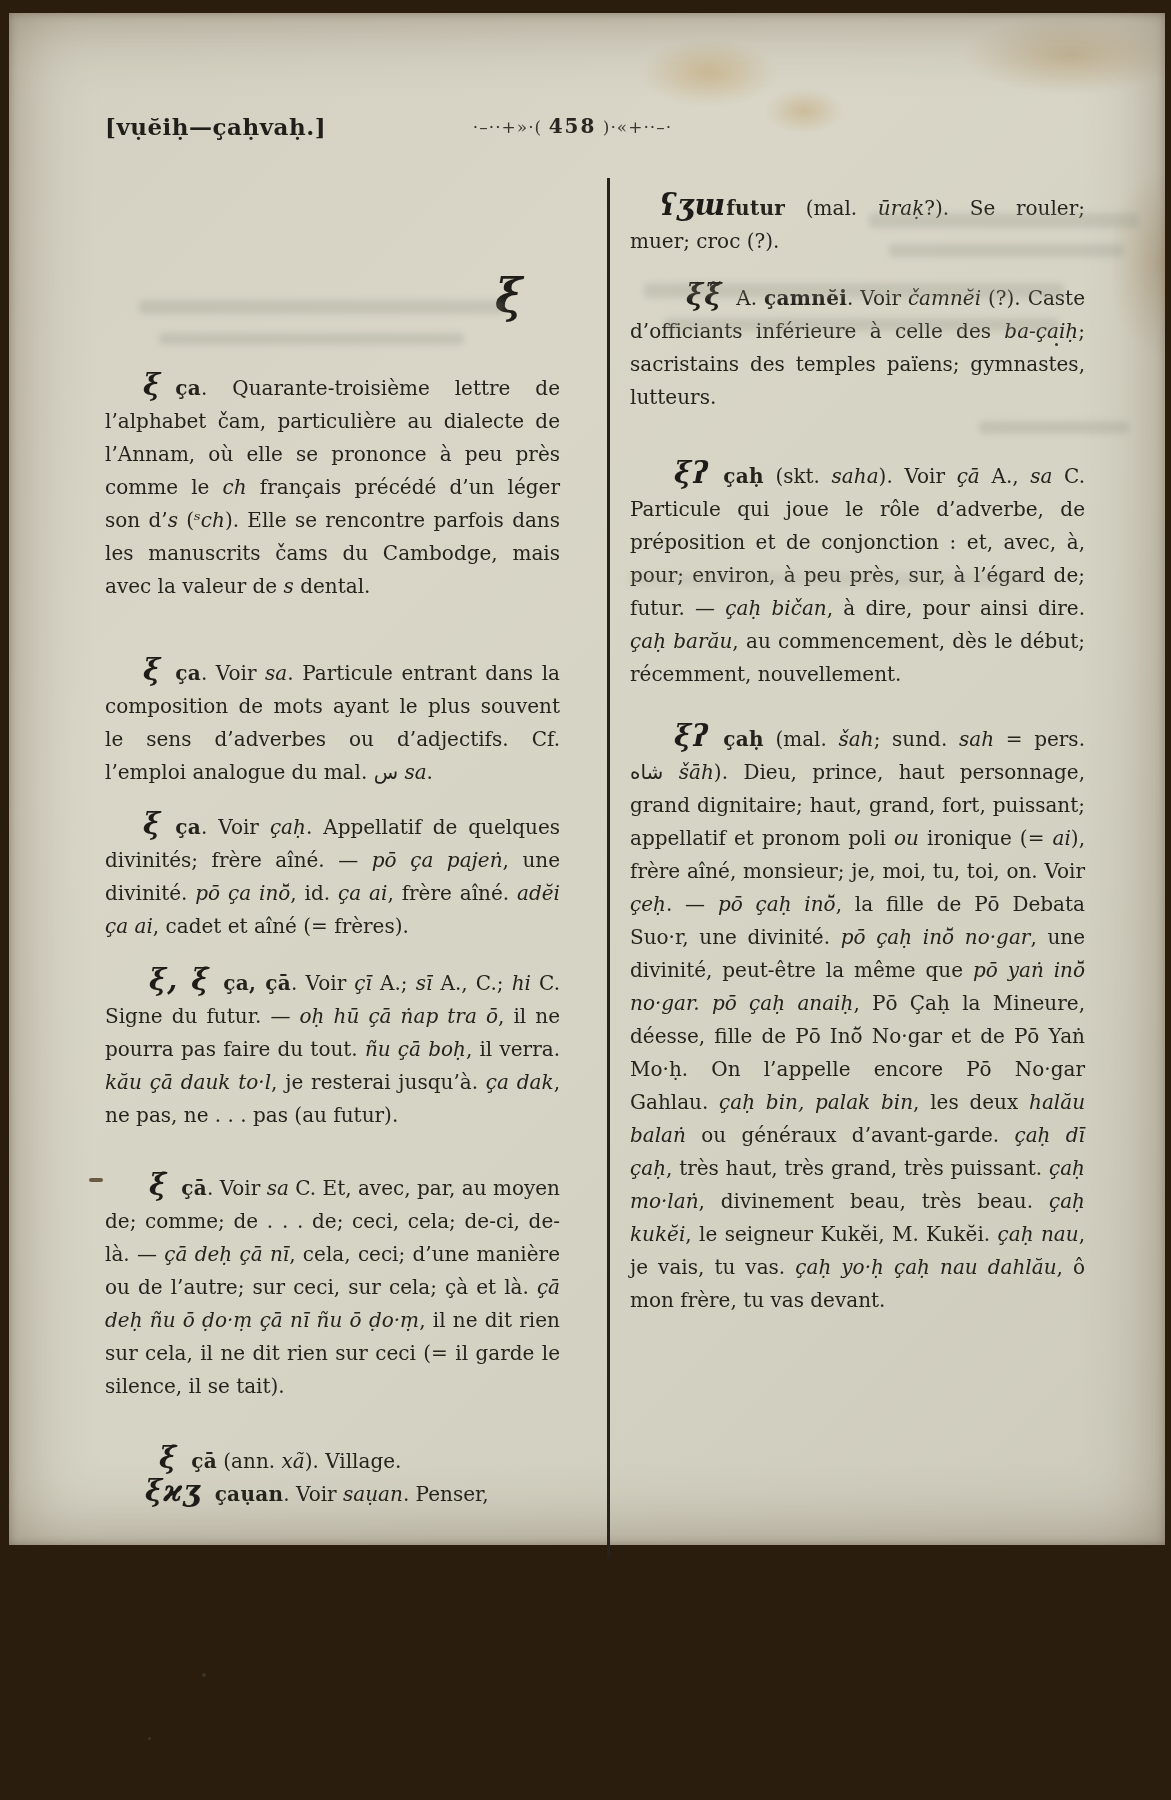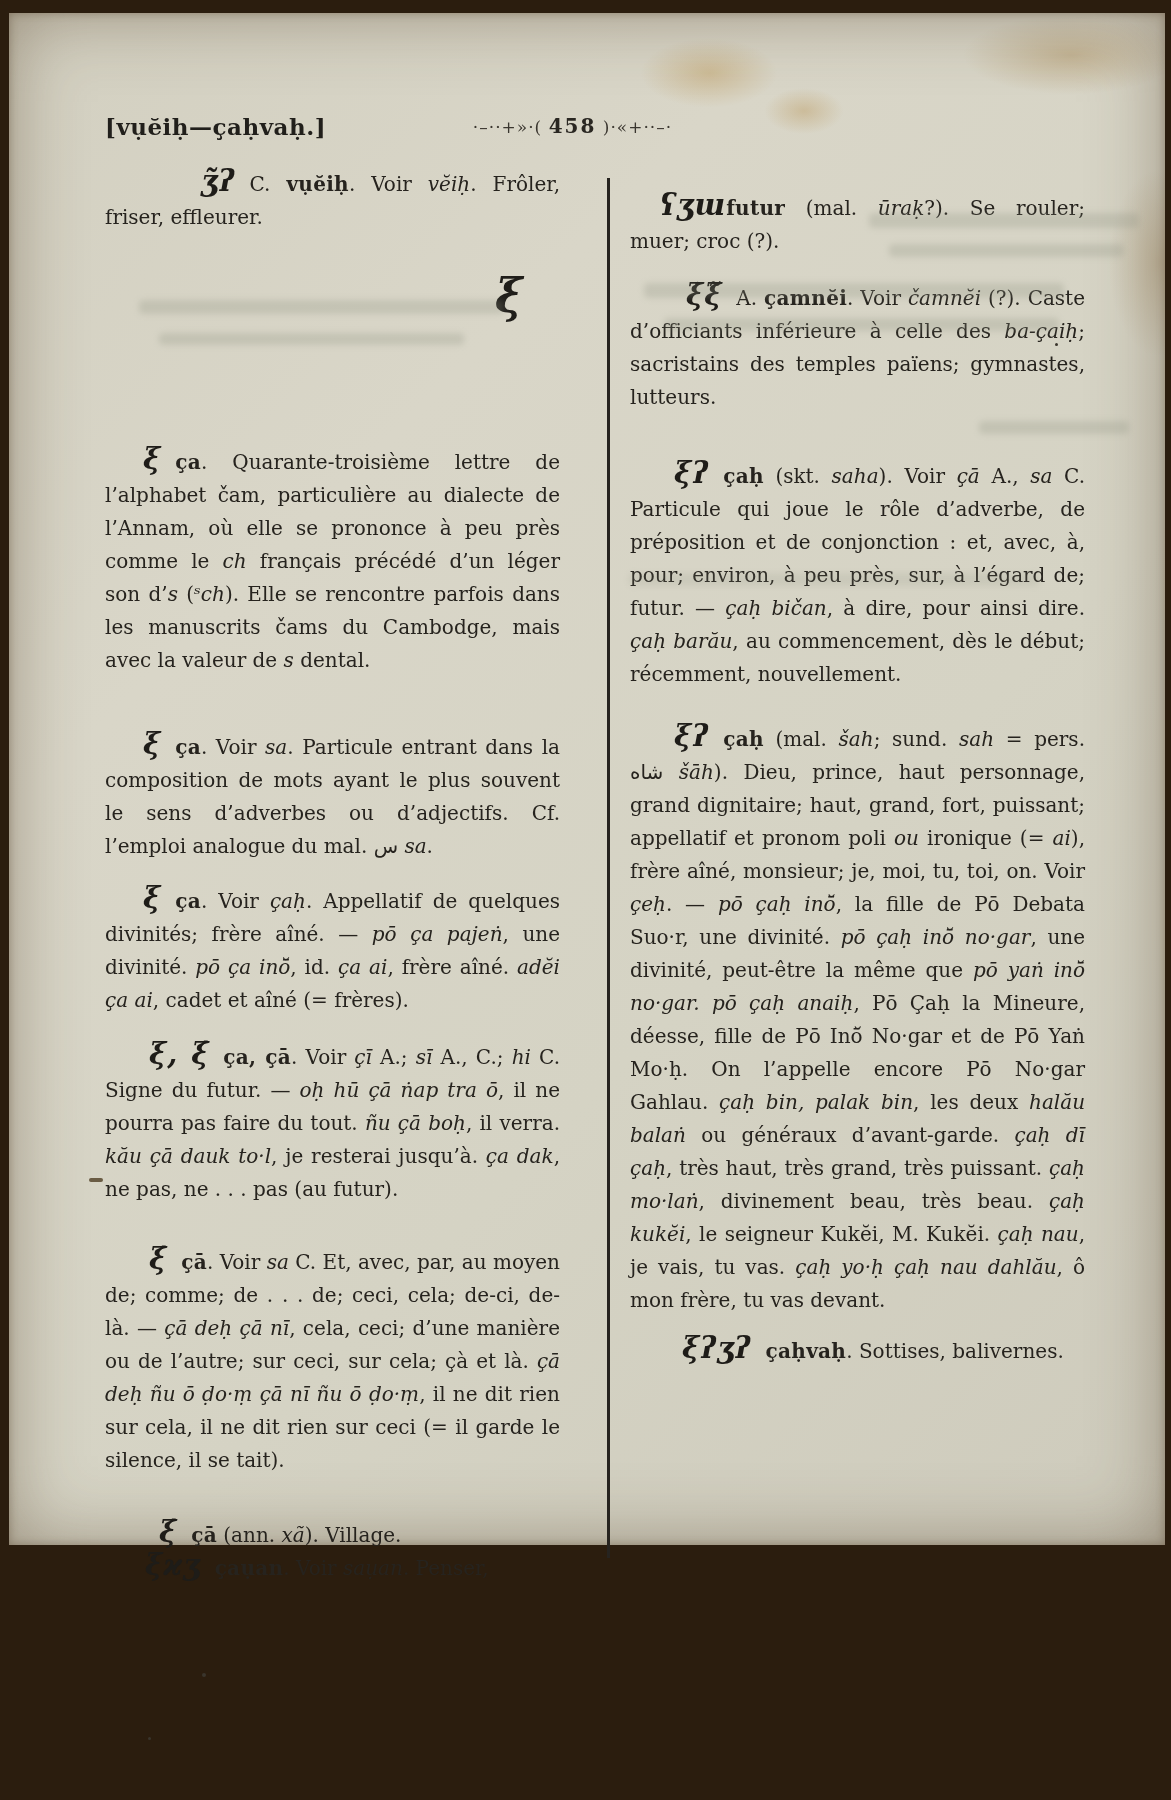--- a/index.html
+++ b/index.html
@@ -58,35 +58,33 @@
 
   <div class="pageno">
     <span class="orn">·–··+»·( </span><span class="num">458</span><span class="orn"> )·«+··–·</span>
   </div>
 
   <div class="ornament-cham">ξ</div>
 
   <div class="divider"></div>
 
   <div class="col col-left">
-      <p class="entry" style="margin-top: 8px; text-indent: 96px;"><span class="cham" style="margin-right: 14px;">ʒ̃ʔ</span><span class="run">C. </span><span class="bold">vụĕiḥ</span><span class="run">. Voir </span><span class="it">vĕiḥ</span><span class="run">. Frôler, friser, effleurer.</span></p>
       <p class="entry" style="margin-top: 212px; text-indent: 38px;"><span class="cham" style="margin-right: 14px;">ξ</span><span class="bold">ça</span><span class="run">. Quarante-troisième lettre de l’alphabet čam, particulière au dialecte de l’Annam, où elle se prononce à peu près comme le </span><span class="it">ch</span><span class="run"> français précédé d’un léger son d’</span><span class="it">s</span><span class="run"> (</span><span class="it">ˢch</span><span class="run">). Elle se rencontre parfois dans les manuscrits čams du Cambodge, mais avec la valeur de </span><span class="it">s</span><span class="run"> dental.</span></p>
       <p class="entry" style="margin-top: 54px; text-indent: 38px;"><span class="cham" style="margin-right: 14px;">ξ</span><span class="bold">ça</span><span class="run">. Voir </span><span class="it">sa</span><span class="run">. Particule entrant dans la composition de mots ayant le plus souvent le sens d’adverbes ou d’adjectifs. Cf. l’emploi analogue du mal. </span><span class="arab">س</span><span class="run"> </span><span class="it">sa</span><span class="run">.</span></p>
       <p class="entry" style="margin-top: 22px; text-indent: 38px;"><span class="cham" style="margin-right: 14px;">ξ</span><span class="bold">ça</span><span class="run">. Voir </span><span class="it">çaḥ</span><span class="run">. Appellatif de quelques divinités; frère aîné. — </span><span class="it">pō ça pajeṅ</span><span class="run">, une divinité. </span><span class="it">pō ça inō̆</span><span class="run">, id. </span><span class="it">ça ai</span><span class="run">, frère aîné. </span><span class="it">adĕi ça ai</span><span class="run">, cadet et aîné (= frères).</span></p>
       <p class="entry" style="margin-top: 24px; text-indent: 44px;"><span class="cham" style="margin-right: 14px;">ξ, ξ́</span><span class="bold">ça, çā</span><span class="run">. Voir </span><span class="it">çī</span><span class="run"> A.; </span><span class="it">sī</span><span class="run"> A., C.; </span><span class="it">hi</span><span class="run"> C. Signe du futur. — </span><span class="it">oḥ hū çā ṅap tra ō</span><span class="run">, il ne pourra pas faire du tout. </span><span class="it">ñu çā boḥ</span><span class="run">, il verra. </span><span class="it">kău çā dauk to·l</span><span class="run">, je resterai jusqu’à. </span><span class="it">ça dak</span><span class="run">, ne pas, ne . . . pas (au futur).</span></p>
       <p class="entry" style="margin-top: 40px; text-indent: 44px;"><span class="cham" style="margin-right: 14px;">ξ́</span><span class="bold">çā</span><span class="run">. Voir </span><span class="it">sa</span><span class="run"> C. Et, avec, par, au moyen de; comme; de . . . de; ceci, cela; de-ci, de-là. — </span><span class="it">çā deḥ çā nī</span><span class="run">, cela, ceci; d’une manière ou de l’autre; sur ceci, sur cela; çà et là. </span><span class="it">çā deḥ ñu ō ḍo·ṃ çā nī ñu ō ḍo·ṃ</span><span class="run">, il ne dit rien sur cela, il ne dit rien sur ceci (= il garde le silence, il se tait).</span></p>
       <p class="entry" style="margin-top: 42px; text-indent: 54px;"><span class="cham" style="margin-right: 14px;">ξ́</span><span class="bold">çā</span><span class="run"> (ann. </span><span class="it">xã</span><span class="run">). Village.</span></p>
       <p class="entry" style="text-indent: 40px;"><span class="cham" style="margin-right: 14px;">ξϰʒ</span><span class="bold">çaụan</span><span class="run">. Voir </span><span class="it">saụan</span><span class="run">. Penser,</span></p>
     </div>
   <div class="col col-right">
       <p class="entry" style="margin-top: 32px; text-indent: 30px;"><span class="cham" style="margin-right: 0;">ʕʒɯ</span><span class="bold">futur</span><span class="run"> (mal. </span><span class="it">ūraḳ</span><span class="run">?). Se rouler; muer; croc (?).</span></p>
       <p class="entry" style="margin-top: 24px; text-indent: 56px;"><span class="cham" style="margin-right: 14px;">ξ̇ξ̃</span><span class="run">A. </span><span class="bold">çamnĕi</span><span class="run">. Voir </span><span class="it">čamnĕi</span><span class="run"> (?). Caste d’officiants inférieure à celle des </span><span class="it">ba-çaiḥ</span><span class="run">; sacristains des temples païens; gymnastes, lutteurs.</span></p>
       <p class="entry" style="margin-top: 46px; text-indent: 44px;"><span class="cham" style="margin-right: 14px;">ξʔ</span><span class="bold">çaḥ</span><span class="run"> (skt. </span><span class="it">saha</span><span class="run">). Voir </span><span class="it">çā</span><span class="run"> A., </span><span class="it">sa</span><span class="run"> C. Particule qui joue le rôle d’adverbe, de préposition et de conjonction : et, avec, à, pour; environ, à peu près, sur, à l’égard de; futur. — </span><span class="it">çaḥ bičan</span><span class="run">, à dire, pour ainsi dire. </span><span class="it">çaḥ barău</span><span class="run">, au commencement, dès le début; récemment, nouvellement.</span></p>
       <p class="entry" style="margin-top: 32px; text-indent: 44px;"><span class="cham" style="margin-right: 14px;">ξʔ</span><span class="bold">çaḥ</span><span class="run"> (mal. </span><span class="it">šah</span><span class="run">; sund. </span><span class="it">sah</span><span class="run"> = pers. </span><span class="arab">شاه</span><span class="run"> </span><span class="it">šāh</span><span class="run">). Dieu, prince, haut personnage, grand dignitaire; haut, grand, fort, puissant; appellatif et pronom poli </span><span class="it">ou</span><span class="run"> ironique (= </span><span class="it">ai</span><span class="run">), frère aîné, monsieur; je, moi, tu, toi, on. Voir </span><span class="it">çeḥ</span><span class="run">. — </span><span class="it">pō çaḥ inō̆</span><span class="run">, la fille de Pō Debata Suo·r, une divinité. </span><span class="it">pō çaḥ inō̆ no·gar</span><span class="run">, une divinité, peut-être la même que </span><span class="it">pō yaṅ inō̆ no·gar. pō çaḥ anaiḥ</span><span class="run">, Pō Çaḥ la Mineure, déesse, fille de Pō Inō̆ No·gar et de Pō Yaṅ Mo·ḥ. On l’appelle encore Pō No·gar Gahlau. </span><span class="it">çaḥ bin, palak bin</span><span class="run">, les deux </span><span class="it">halău balaṅ</span><span class="run"> ou généraux d’avant-garde. </span><span class="it">çaḥ dī çaḥ</span><span class="run">, très haut, très grand, très puissant. </span><span class="it">çaḥ mo·laṅ</span><span class="run">, divinement beau, très beau. </span><span class="it">çaḥ kukĕi</span><span class="run">, le seigneur Kukĕi, M. Kukĕi. </span><span class="it">çaḥ nau</span><span class="run">, je vais, tu vas. </span><span class="it">çaḥ yo·ḥ çaḥ nau dahlău</span><span class="run">, ô mon frère, tu vas devant.</span></p>
-      <p class="entry" style="margin-top: 18px; text-indent: 52px;"><span class="cham" style="margin-right: 14px;">ξʔʒʔ</span><span class="bold">çaḥvaḥ</span><span class="run">. Sottises, balivernes.</span></p>
     </div>
 
   <div class="bleed" style="left:860px;top:200px;width:270px;height:15px;"></div>
   <div class="bleed" style="left:880px;top:231px;width:235px;height:13px;"></div>
   <div class="bleed" style="left:635px;top:270px;width:420px;height:15px;"></div>
   <div class="bleed" style="left:655px;top:305px;width:395px;height:13px;"></div>
   <div class="bleed" style="left:130px;top:287px;width:365px;height:14px;"></div>
   <div class="bleed" style="left:150px;top:320px;width:305px;height:12px;"></div>
   <div class="bleed" style="left:970px;top:408px;width:150px;height:13px;"></div>
   <div class="bleed" style="left:620px;top:560px;width:410px;height:13px;opacity:.16;"></div>

